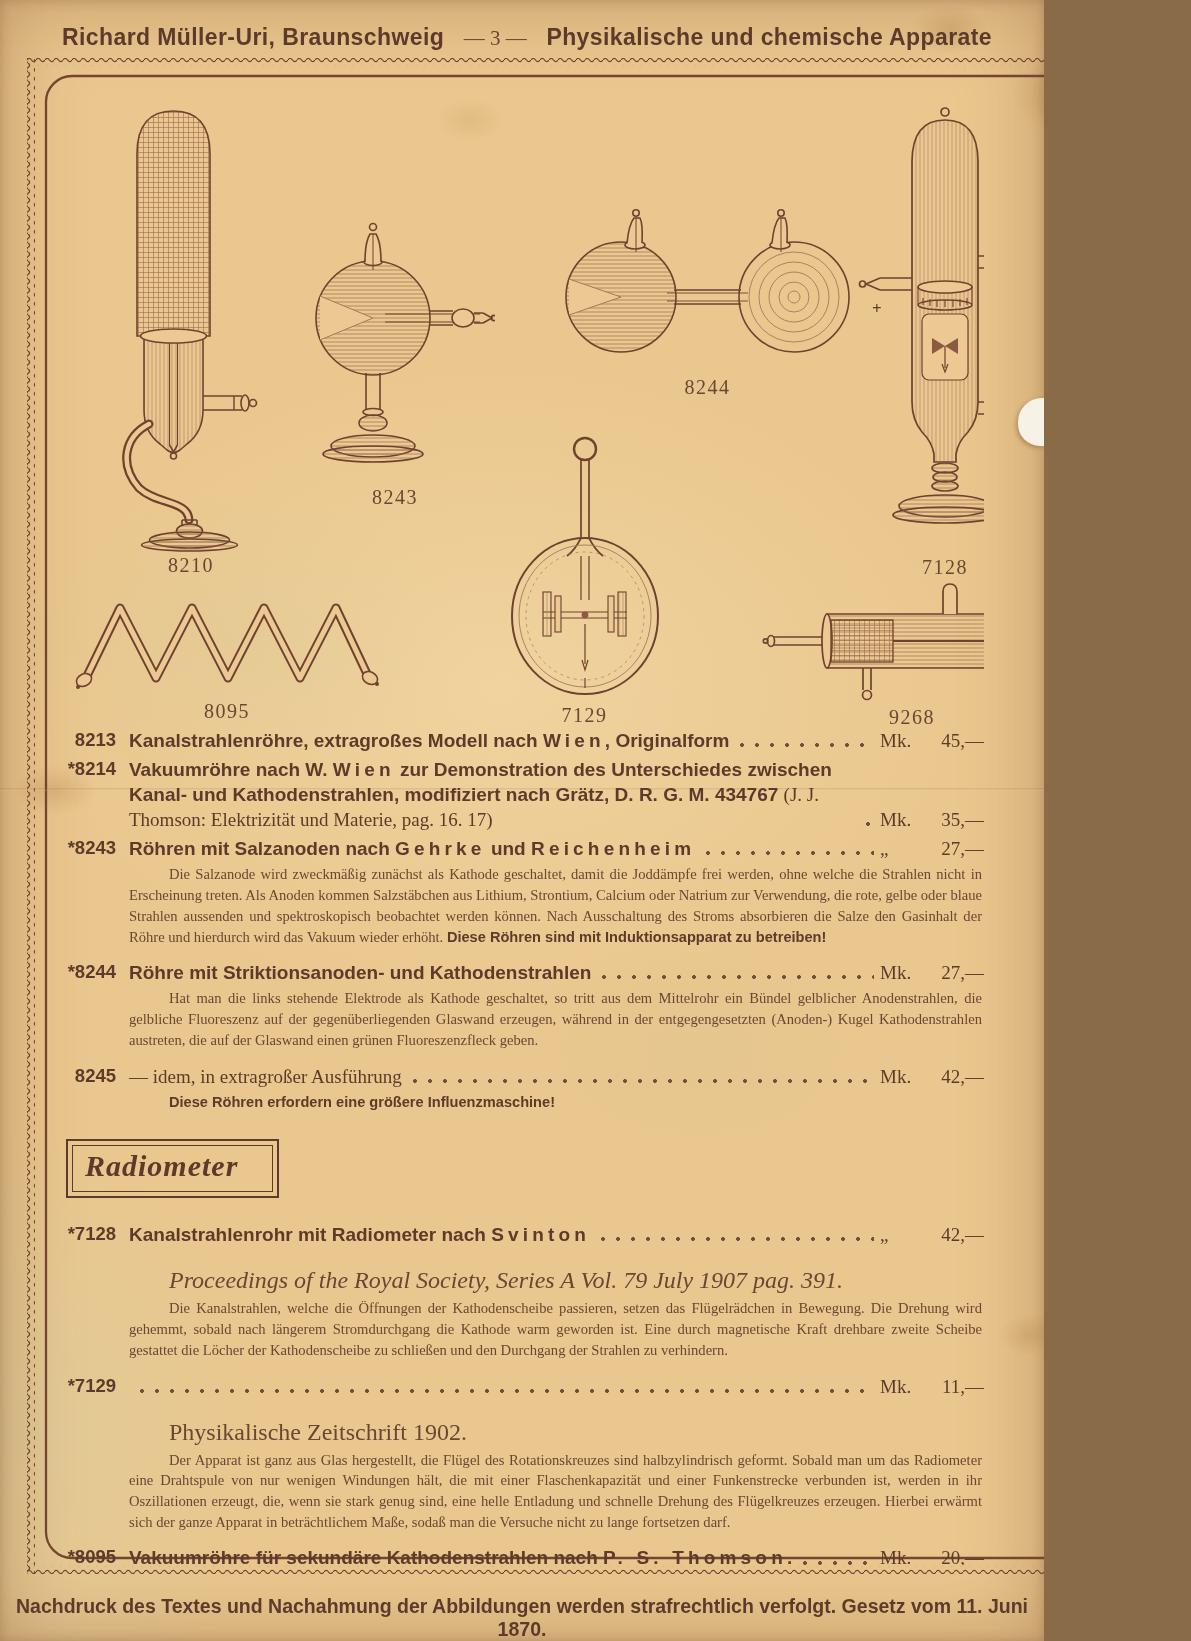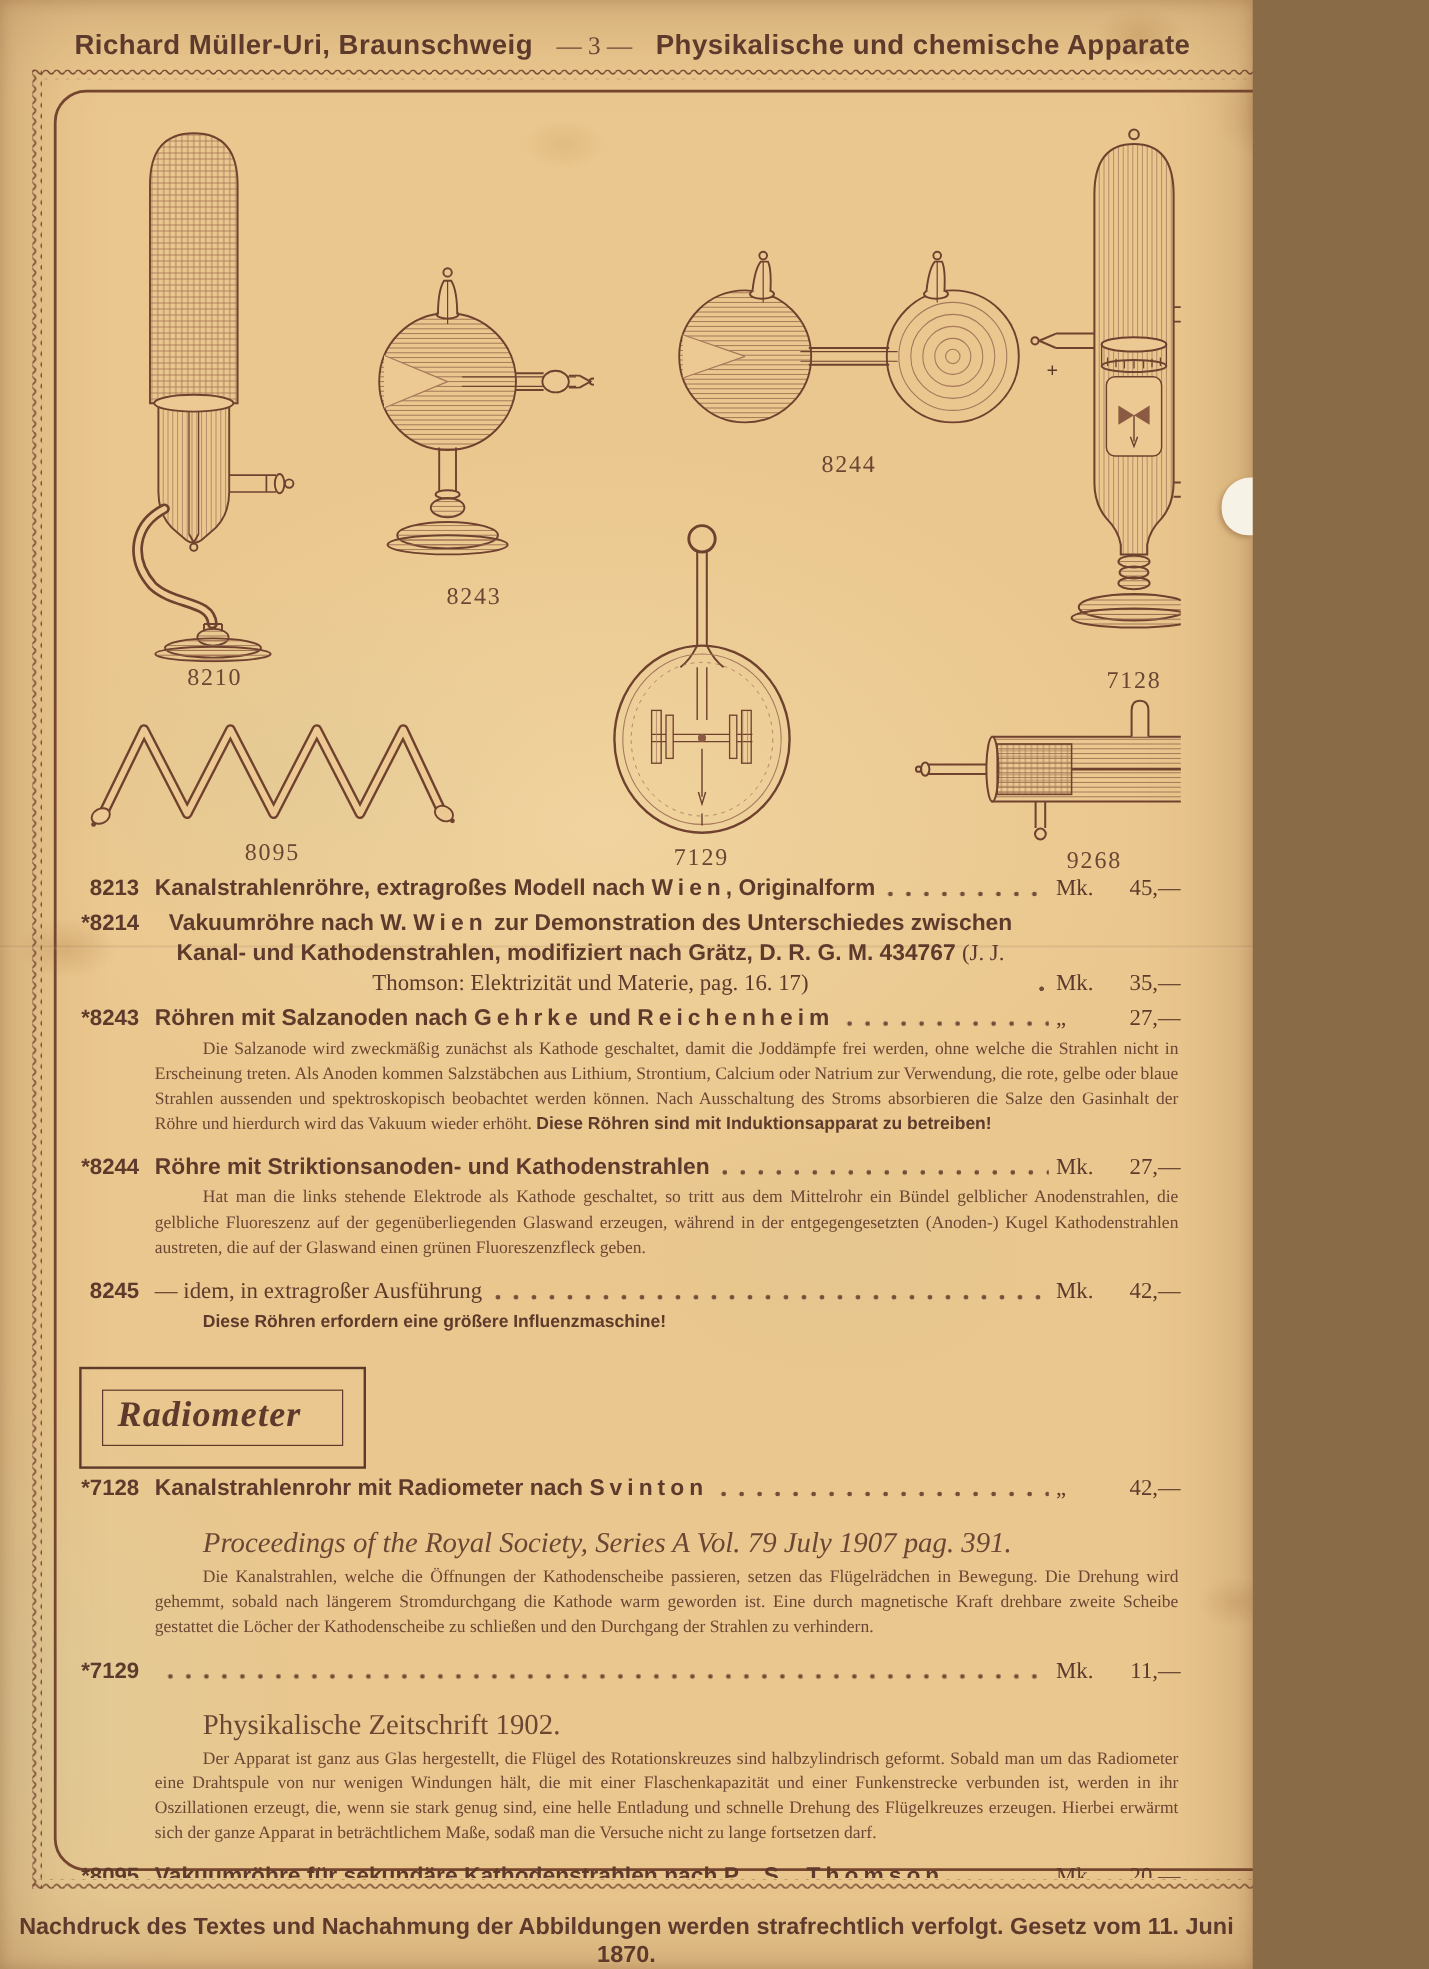--- a/index.html
+++ b/index.html
@@ -32,36 +32,36 @@
   .ph-center{flex:1;text-align:center;font-size:21px;color:var(--ink2);}
   .content{position:absolute;left:64px;right:60px;top:86px;bottom:76px;overflow:hidden;}
   .figures{position:relative;height:640px;}
   .figure{position:absolute;display:flex;flex-direction:column;align-items:center;}
   .fig-label{font-size:20px;letter-spacing:1.5px;color:var(--ink2);margin-top:2px;}
   .catalog{margin-top:2px;}
   .item{display:grid;grid-template-columns:52px 1fr;column-gap:13px;margin-bottom:4px;}
   .item-num{font-family:"Liberation Sans",sans-serif;font-weight:700;font-size:18.5px;
     text-align:right;white-space:nowrap;align-self:start;line-height:1.32;color:var(--ink);}
   .item-line{display:flex;align-items:flex-end;}
-  .item-title{flex:0 1 auto;font-size:19px;line-height:1.32;color:var(--ink);text-align:center;}
+  .item-title{flex:0 1 auto;font-size:19px;line-height:1.32;color:var(--ink);}
   .seg-b{font-family:"Liberation Sans",sans-serif;font-weight:700;}
   .seg-bs{font-family:"Liberation Sans",sans-serif;font-weight:700;letter-spacing:.22em;}
   .seg-p{font-family:"Liberation Serif",serif;font-weight:400;}
   .seg-r{font-family:"Liberation Serif",serif;font-weight:400;}
   .leader{flex:1 1 24px;height:10px;margin:0 6px 3px 9px;
     background-image:radial-gradient(circle at 4px 5px, rgba(93,58,43,.85) 1.7px, transparent 2.2px);
     background-size:15px 10px;background-repeat:repeat-x;}
   .price{flex:0 0 auto;width:104px;display:flex;justify-content:space-between;
     font-size:19px;color:var(--ink);line-height:1.32;}
   .item-ref{font-size:24px;margin:18px 0 2px 40px;line-height:1.25;color:var(--ink2);}
   .item-ref.italic{font-style:italic;}
   .item-note{font-size:14.6px;line-height:1.42;text-align:justify;text-indent:40px;
     margin:3px 2px 9px 0;color:var(--ink2);}
   .note-bold{font-family:"Liberation Sans",sans-serif;font-weight:700;color:var(--ink);}
-  .section-box-outer{display:inline-block;border:2.5px solid var(--ink);padding:17px;margin:14px 0 4px 2px;}
+  .section-box-outer{display:inline-block;border:2.5px solid var(--ink);padding:4px;margin:14px 0 24px 2px;}
   .section-box-inner{border:1.5px solid var(--ink);padding:3px 34px 8px 12px;}
   .section-title{font-style:italic;font-weight:700;font-size:30px;letter-spacing:1px;color:var(--ink);}
   .page-footer{position:absolute;left:0;right:0;bottom:0;text-align:center;
     font-family:"Liberation Sans",sans-serif;font-weight:700;font-size:19.5px;color:var(--ink);}
   text.mark{font-family:"Liberation Serif",serif;font-weight:700;}
 </style>
 </head>
 <body>
 
 <div class="page">
@@ -99,21 +99,21 @@
 
   <div class="page-header">
     <span class="ph-left">Richard Müller-Uri, Braunschweig</span>
     <span class="ph-center">—  3  —</span>
     <span class="ph-right">Physikalische und chemische Apparate</span>
   </div>
 
   <div class="content">
     <div class="figures">
 
-      <div class="figure" style="left:30px;top:14px;width:170px;">
+      <div class="figure" style="left:42px;top:14px;width:170px;">
         <svg width="170" height="452" viewBox="0 0 170 452">
           <g stroke="#6f422f" stroke-width="1.6" fill="none">
             <path d="M31 54 Q31 11 67.5 11 Q104 11 104 54 V236 H31 Z" fill="url(#hx)"></path>
             <path d="M38 236 H97 V310 Q97 332 81 344 L74 350 Q67.5 355 61 350 L54 344 Q38 332 38 310 Z" fill="url(#hv)"></path>
             <ellipse cx="67.5" cy="236" rx="33" ry="7" fill="#ecc892"></ellipse>
             <path d="M63.5 243 V345 M71.5 243 V345" stroke-width="1.1"></path>
             <path d="M63.5 345 L67.5 352 L71.5 345"></path>
             <circle cx="67.5" cy="356" r="3"></circle>
             <path d="M97 296 H136 M97 310 H136 M128 296 V310" stroke-width="1.4"></path>
             <ellipse cx="139" cy="303" rx="4" ry="8"></ellipse>

